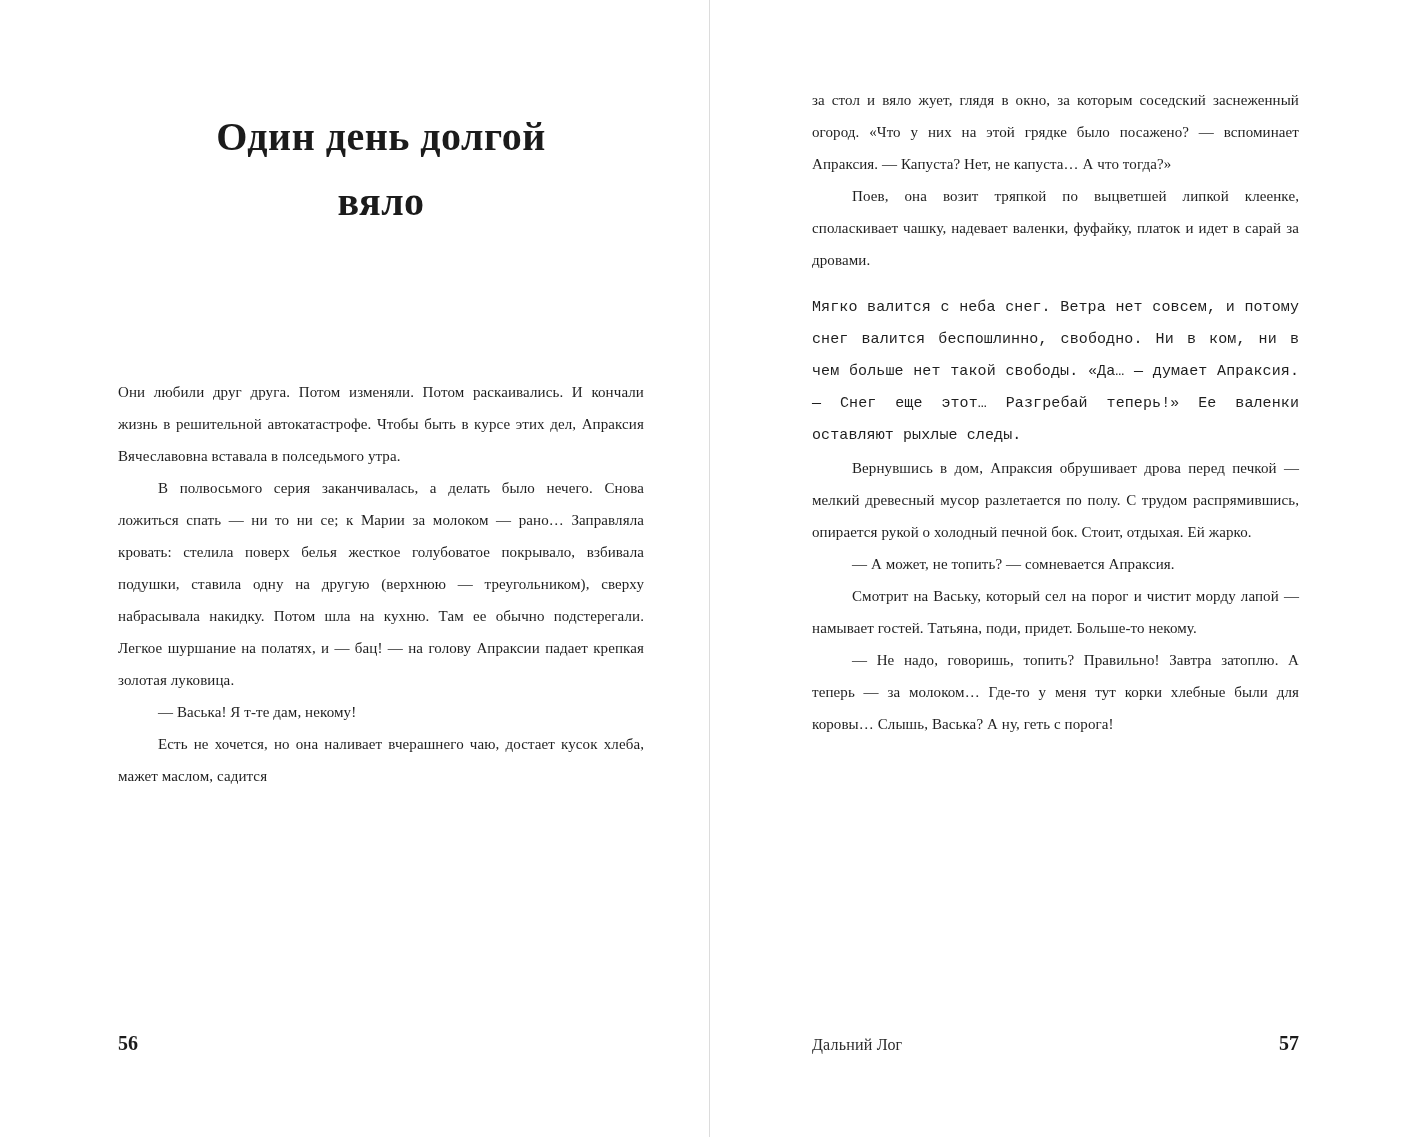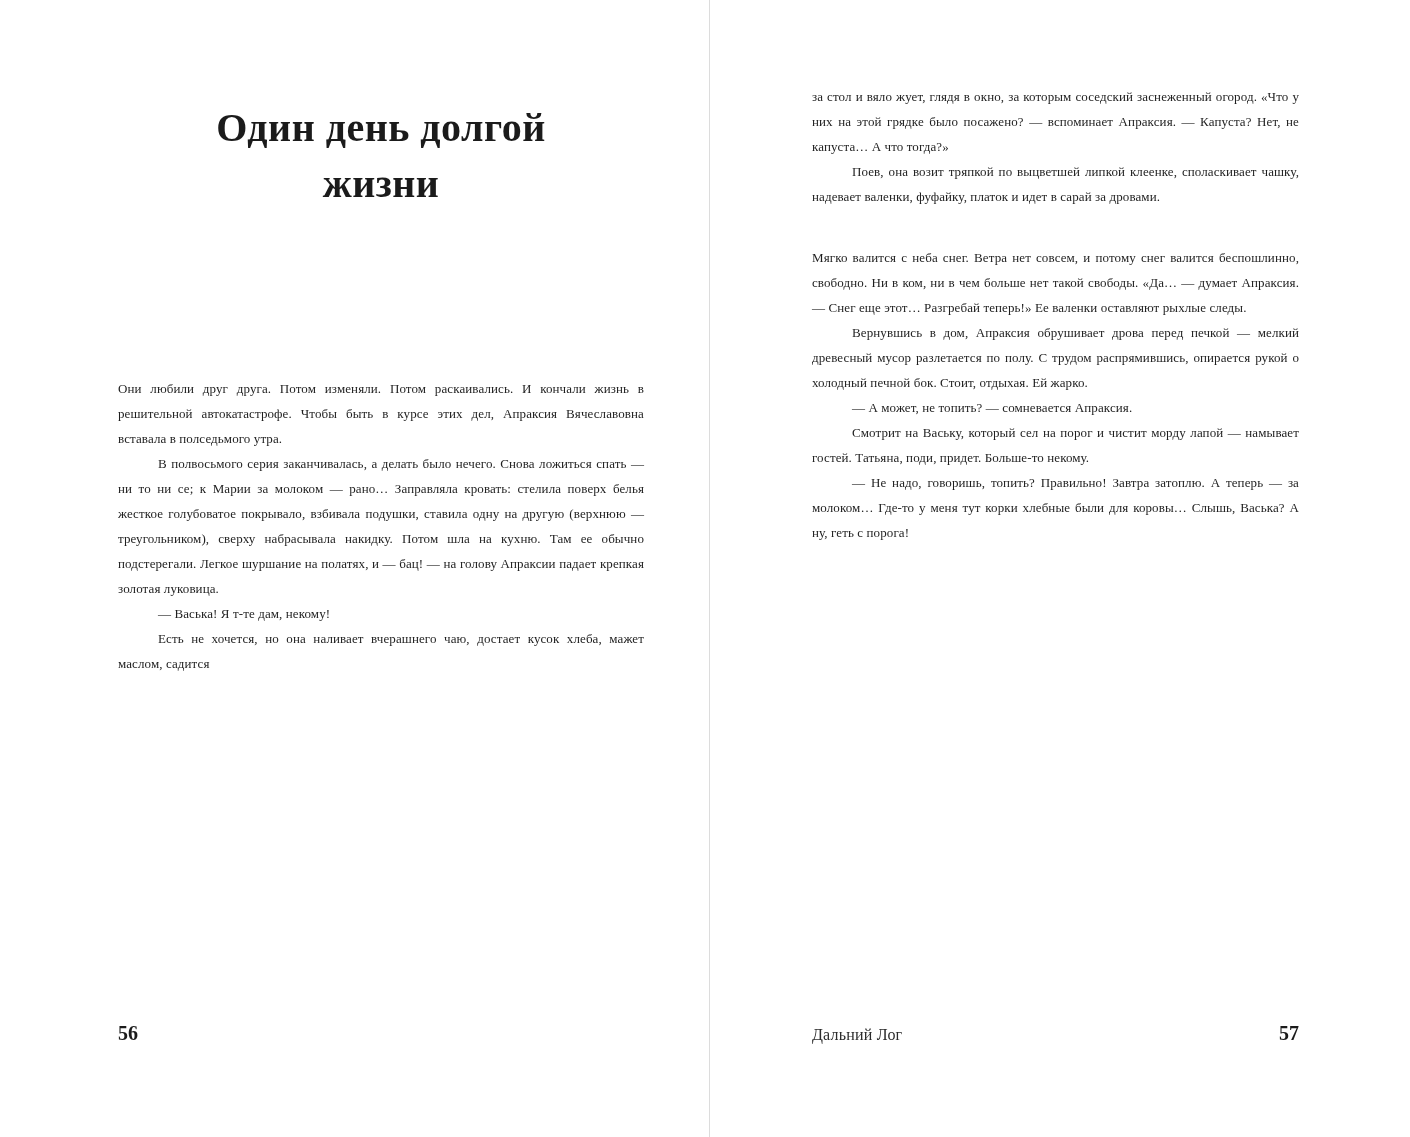--- a/index.html
+++ b/index.html
@@ -22,56 +22,56 @@
 
   .chapter-title {
     position: absolute; top: 100px; left: 0; width: 100%;
     text-align: center;
     font-weight: bold;
     font-size: 40px;
     line-height: 1.4;
     letter-spacing: 0.5px;
     color: #1b1b1b;
   }
-  .title-line { display: block; }
+  .title-line { display: block; margin-top: 9px; }
 
   .body-text {
     position: absolute; left: 0; width: 100%;
     text-align: justify;
-    font-size: 13px;
-    line-height: 25px;
+    font-size: 15px;
+    line-height: 32px;
     letter-spacing: 0.1px;
     hyphens: auto;
     -webkit-hyphens: auto;
     color: #1e1e1e;
   }
   .page-left  .body-text { top: 376px; }
   .page-right .body-text { top: 84px; }
 
   .para.indent { text-indent: 40px; }
-  .para.section-gap { margin-top: 36px; }
+  .para.section-gap { margin-top: 16px; font-family: Liberation Mono, monospace; }
 
   .footer {
     position: absolute; top: 1022px; left: 0; width: 100%;
     display: flex; justify-content: space-between; align-items: baseline;
   }
-  .page-number { font-weight: bold; font-size: 20px; color: #1b1b1b; }
+  .page-number { font-weight: bold; font-size: 20px; color: #1b1b1b; margin-top: 10px; }
   .running-title { font-size: 16px; color: #2b2b2b; letter-spacing: 0.2px; }
 </style>
 </head>
 <body>
 
 <div class="spread">
 
   <div class="gutter"></div>
 
   <section class="page page-left" lang="ru">
     <h1 class="chapter-title">
       <span class="title-line">Один день долгой</span>
-      <span class="title-line">жизни</span>
+      <span class="title-line">вяло</span>
     </h1>
     <div class="body-text">
         <p class="para">Они любили друг друга. Потом изменяли. Потом раскаивались. И кончали жизнь в решительной автокатастрофе. Чтобы быть в курсе этих дел, Апраксия Вячеславовна вставала в полседьмого утра.</p>
         <p class="para indent">В полвосьмого серия заканчивалась, а делать было нечего. Снова ложиться спать — ни то ни се; к Марии за молоком — рано… Заправляла кровать: стелила поверх белья жесткое голубоватое покрывало, взбивала подушки, ставила одну на другую (верхнюю — треугольником), сверху набрасывала накидку. Потом шла на кухню. Там ее обычно подстерегали. Легкое шуршание на полатях, и — бац! — на голову Апраксии падает крепкая золотая луковица.</p>
         <p class="para indent">— Васька! Я т-те дам, некому!</p>
         <p class="para indent">Есть не хочется, но она наливает вчерашнего чаю, достает кусок хлеба, мажет маслом, садится</p>
       </div>
     <footer class="footer">
       <span class="page-number">56</span>
     </footer>

